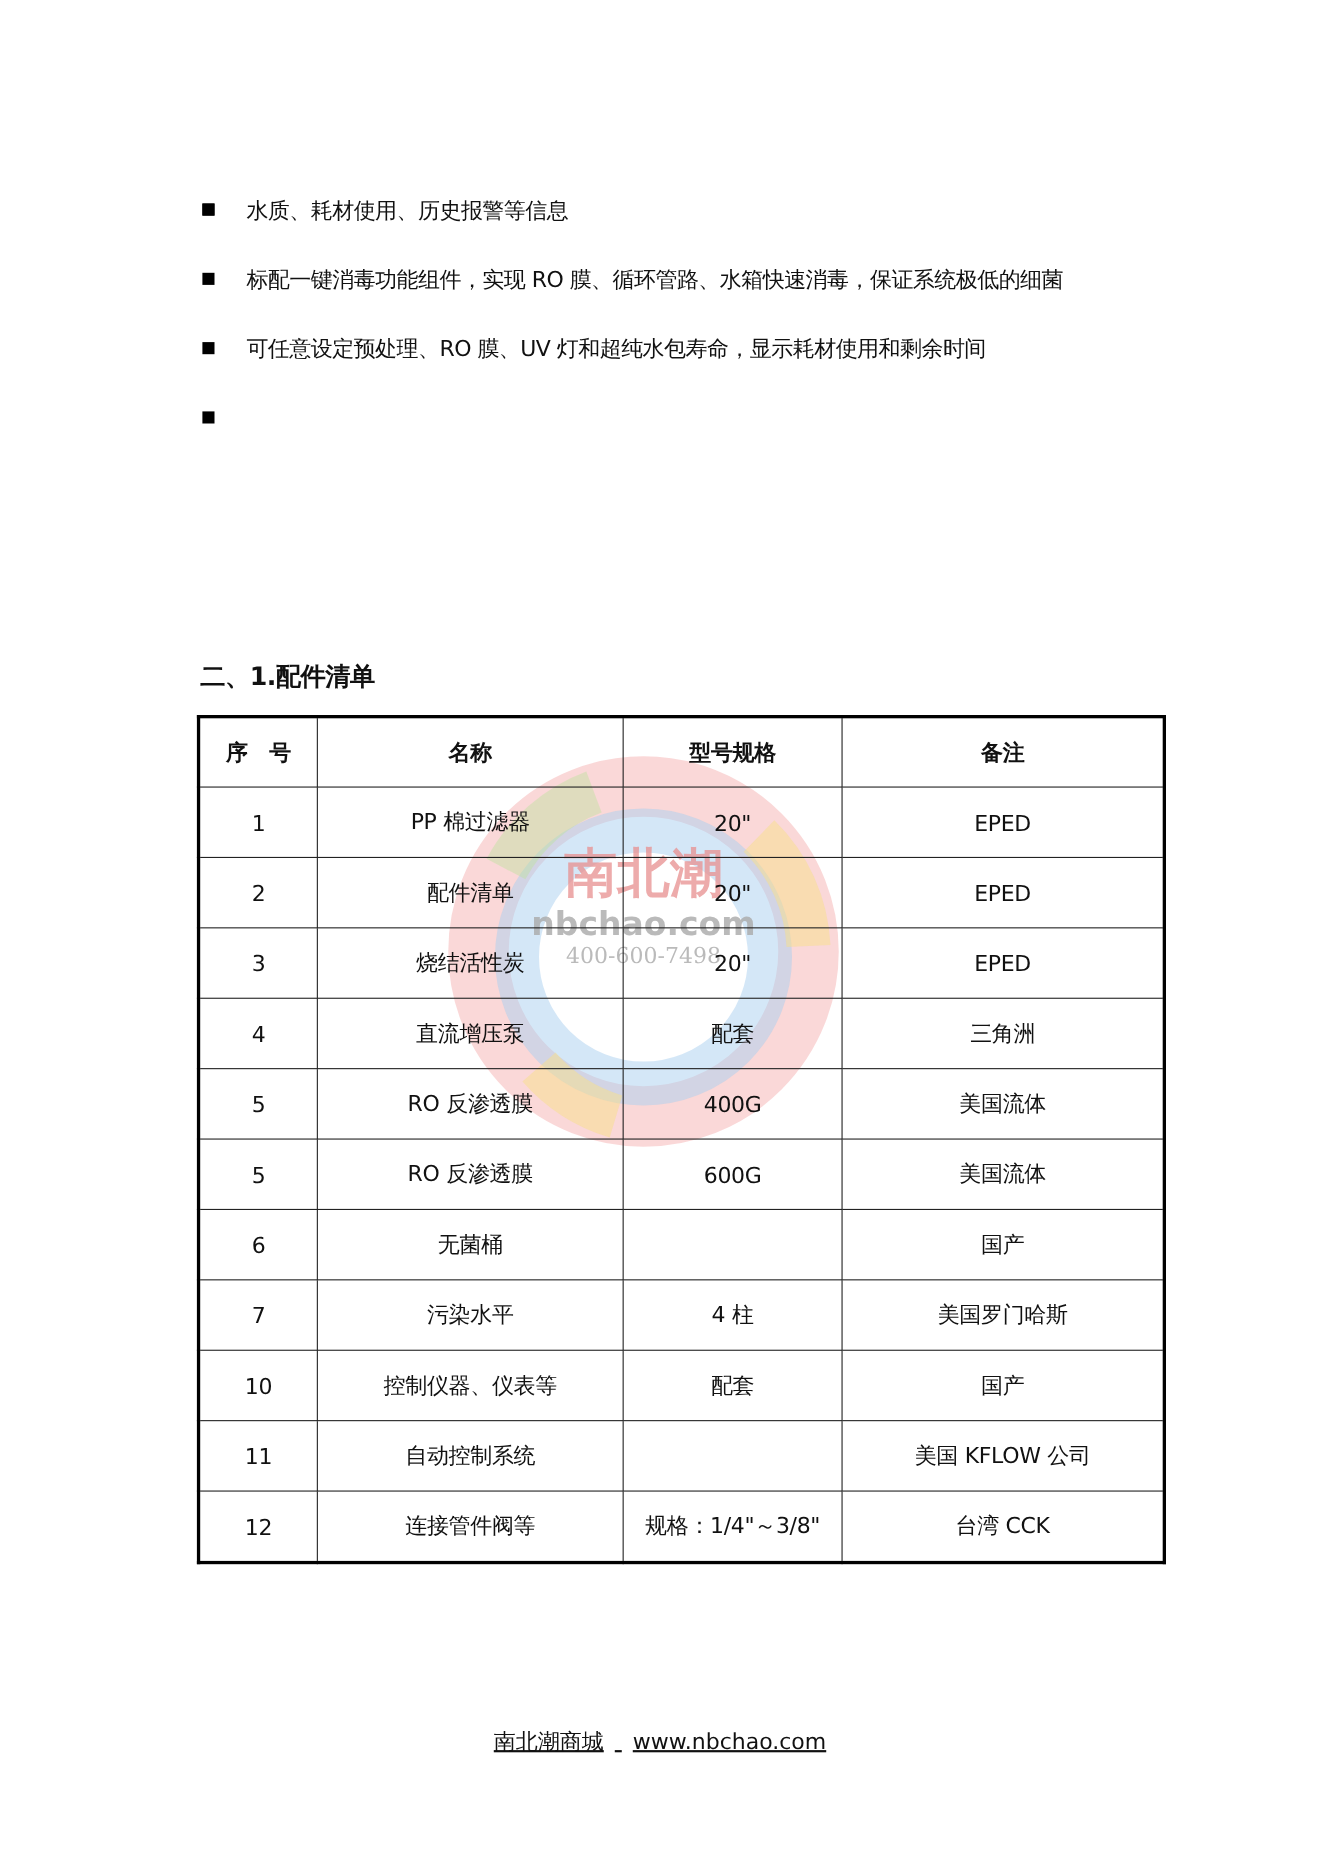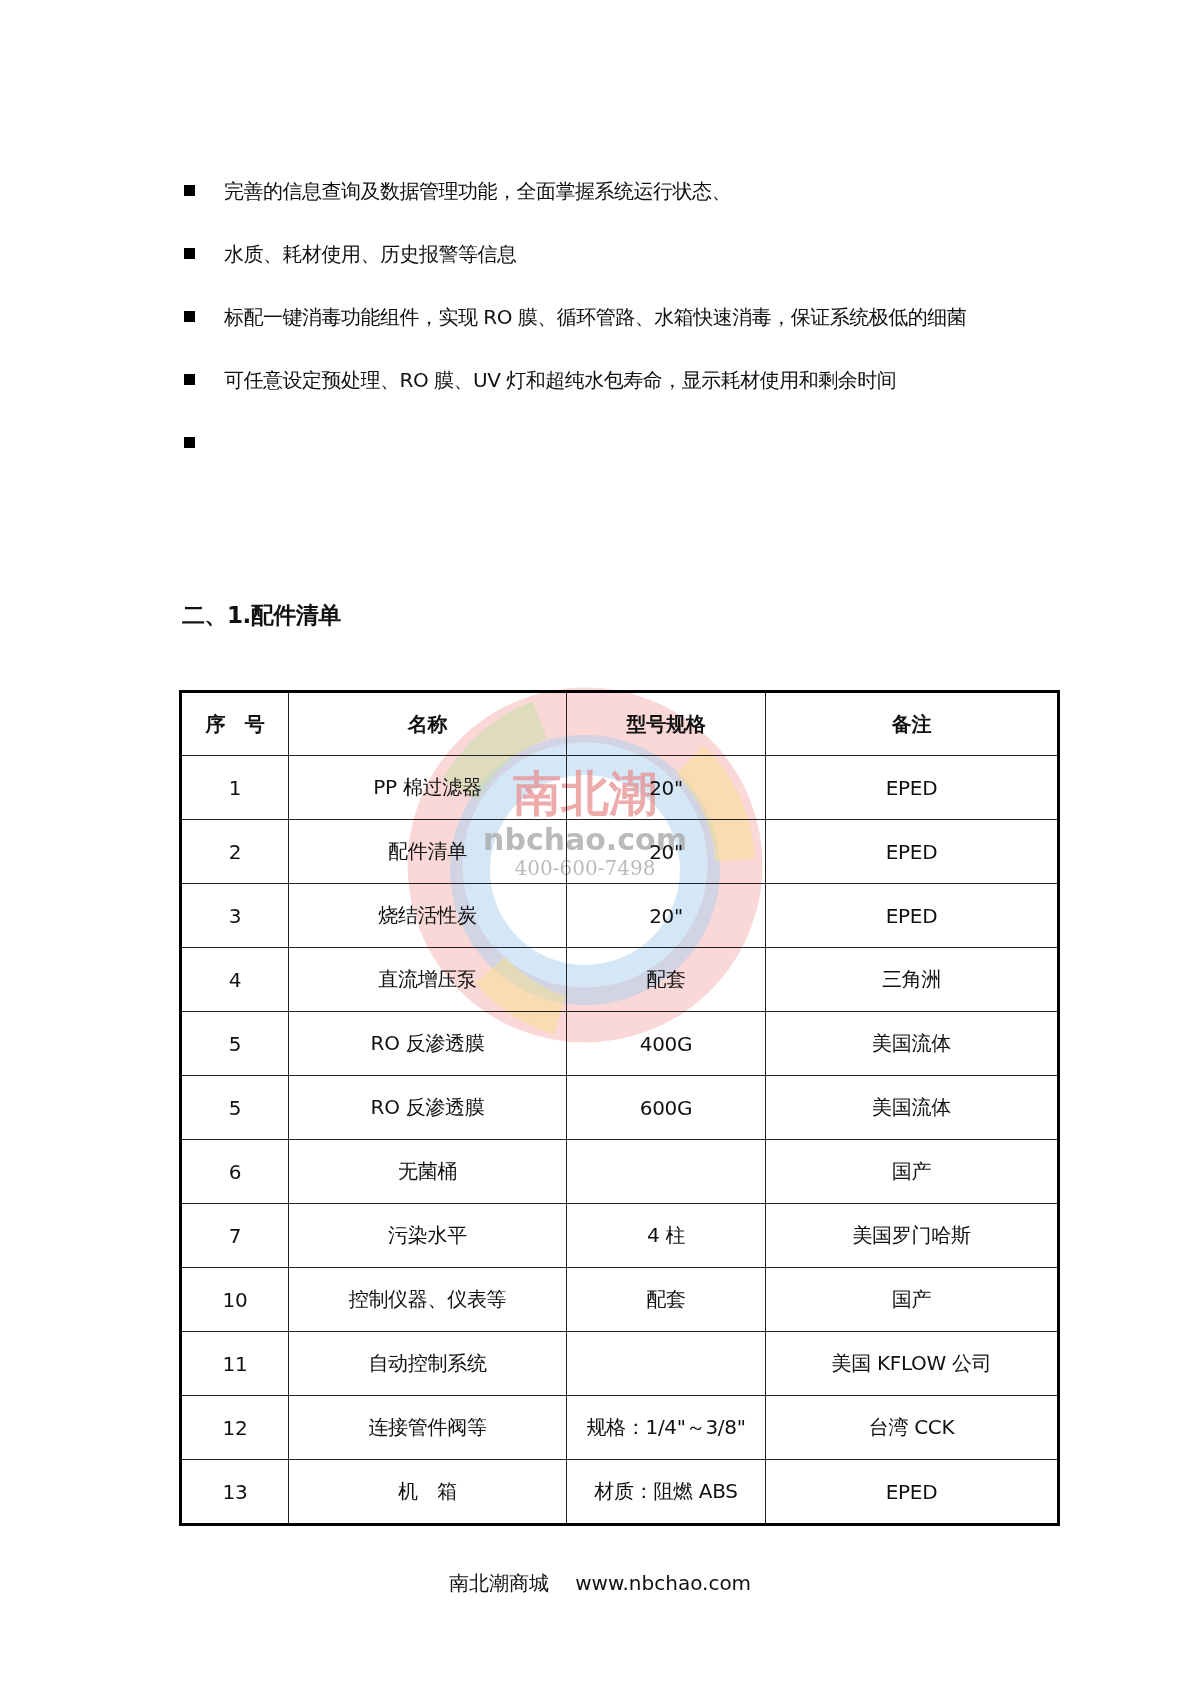--- a/index.html
+++ b/index.html
@@ -8,31 +8,31 @@
   .bullets { position: absolute; left: 182px; top: 160px; width: 880px; }
   .bullet { position: relative; padding-left: 42px; font-size: 20px; line-height: 63px; letter-spacing: -0.5px; }
   .bullet .sq { position: absolute; left: 2px; top: 25px; width: 11px; height: 11px; background: #000; }
   .bullet .cont { display: block; }
   .heading { position: absolute; left: 182px; top: 600px; font-size: 23px; font-weight: bold; letter-spacing: -0.5px; }
   .tbl-wrap { position: absolute; left: 179px; top: 650px; width: 878px; }
   table { border-collapse: collapse; width: 878px; table-layout: fixed; }
   th, td { text-align: center; vertical-align: middle; font-size: 20px; height: 63px;
            border: 1.5px solid #222; padding: 0; letter-spacing: -0.3px; }
   th { font-weight: bold; height: 62px; }
-  table { border: 3.5px solid #000; margin-top: 40px; }
+  table { border: 3.5px solid #000; }
   col.c1 { width: 108px; } col.c2 { width: 278px; } col.c3 { width: 199px; } col.c4 { width: 293px; }
   .watermark { position: absolute; left: 390px; top: 670px; width: 390px; height: 390px; pointer-events: none; }
-  .footer { position: absolute; left: 0; width: 1200px; top: 1570px; text-align: center; font-size: 20px; }
+  .footer { position: absolute; left: 0; width: 1200px; top: 1570px; text-align: center; font-size: 20px; text-decoration: underline; }
   .footer span { margin: 0 10px; }
 </style>
 </head>
 <body>
 
 <div class="bullets">
-  <div class="bullet"><span class="sq"></span><span>完善的信息查询及数据管理功能，全面掌握系统运行状态、</span></div>
+  <div class="bullet"><span class="sq"></span></div>
   <div class="bullet"><span class="sq"></span><span>水质、耗材使用、历史报警等信息</span></div>
   <div class="bullet"><span class="sq"></span><span>标配一键消毒功能组件，实现 RO 膜、循环管路、水箱快速消毒，保证系统极低的细菌</span></div>
   <div class="bullet"><span class="sq"></span><span>可任意设定预处理、RO 膜、UV 灯和超纯水包寿命，显示耗材使用和剩余时间</span></div>
   <div class="bullet"><span class="sq"></span></div>
 </div>
 
 <div class="heading">二、1.配件清单</div>
 
 <svg class="watermark" viewBox="0 0 390 390">
   <circle cx="195" cy="195" r="150" fill="none" stroke="#f4a8a8" stroke-width="55" opacity="0.45"></circle>
@@ -121,26 +121,20 @@
           <td>自动控制系统</td>
           <td></td>
           <td>美国 KFLOW 公司</td>
         </tr>
       <tr>
           <td>12</td>
           <td>连接管件阀等</td>
           <td>规格：1/4"～3/8"</td>
           <td>台湾 CCK</td>
         </tr>
-      <tr>
-          <td>13</td>
-          <td>机　箱</td>
-          <td>材质：阻燃 ABS</td>
-          <td>EPED</td>
-        </tr>
     </tbody>
   </table>
 </div>
 
 <div class="footer">
   <span>南北潮商城</span>
   <span>www.nbchao.com</span>
 </div>
 
 </body></html>

